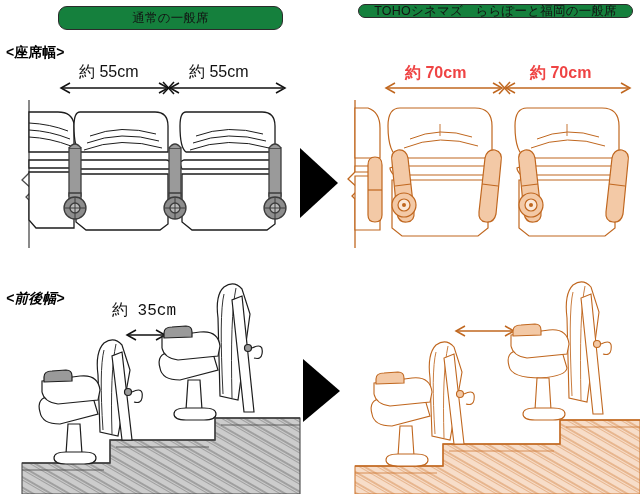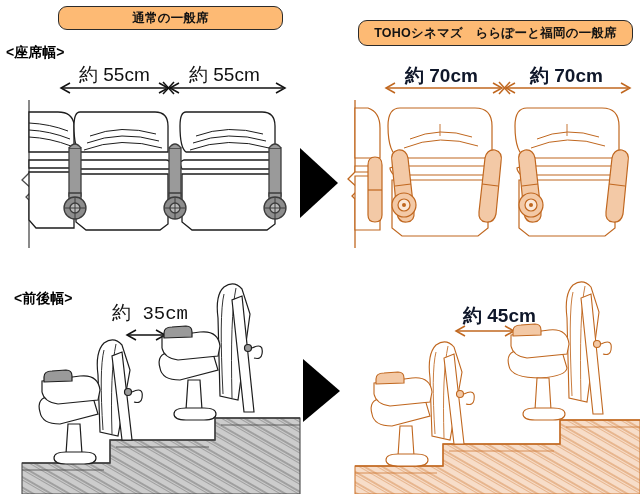--- a/index.html
+++ b/index.html
@@ -11,51 +11,51 @@
     position:relative;
   }
   #stage{position:relative;width:640px;height:494px;}
 
   
   .pill{
     position:absolute;
     box-sizing:border-box;
     border:1.6px solid #2b2b2b;
     border-radius:9px;
-    background:#fdba74;
+    background:#15803d;
     display:flex;align-items:center;justify-content:center;
     font-size:12.5px;
     color:#131313;
-    font-weight:700;
+    font-weight:400;
     letter-spacing:.2px;
     white-space:nowrap;
   }
   #pill-left{left:58px;top:6px;width:225px;height:24px;}
-  #pill-right{left:358px;top:20px;width:275px;height:26px;}
+  #pill-right{left:358px;top:4px;width:275px;height:14px;}
 
   
   .caption{
     position:absolute;
     font-size:14px;
     font-weight:700;
     color:#000000;
     white-space:nowrap;
   }
   #cap-seat{left:6px;top:44px;}
-  #cap-pitch{left:14px;top:290px;}
+  #cap-pitch{left:6px;top:290px;font-style:italic;}
 
   
   .dim{
     position:absolute;
-    font-size:19px;
+    font-size:16px;
     white-space:nowrap;
     font-weight:400;
   }
   .dim.dark{color:#111111;}
-  .dim.orange{color:#0f172a;font-weight:700;}
+  .dim.orange{color:#ef4444;font-weight:700;}
 
   #dimA{left:79px;top:62px;}
   #dimB{left:189px;top:62px;}
   #dimC{left:405px;top:63px;}
   #dimD{left:530px;top:63px;}
   #dimE{left:112px;top:300px;font-family:Liberation Mono, monospace;}
   #dimF{left:463px;top:303px;}
 
   svg{position:absolute;left:0;top:0;}
   .layer{position:absolute;left:0;top:0;width:640px;height:494px;}
@@ -75,21 +75,20 @@
 
   <div class="caption" id="cap-seat">&lt;座席幅&gt;</div>
 
   <div class="caption" id="cap-pitch">&lt;前後幅&gt;</div>
 
   <div class="dim dark" id="dimA">約 55cm</div>
   <div class="dim dark" id="dimB">約 55cm</div>
   <div class="dim orange" id="dimC">約 70cm</div>
   <div class="dim orange" id="dimD">約 70cm</div>
   <div class="dim dark" id="dimE">約 35cm</div>
-  <div class="dim orange" id="dimF">約 45cm</div>
 
   <svg class="layer" width="640" height="494" viewBox="0 0 640 494">
 
     <defs>
       <pattern id="hatchGray" width="9" height="9" patternUnits="userSpaceOnUse" patternTransform="rotate(-60)">
         <rect width="9" height="9" fill="#cccccc"></rect>
         <line x1="0" y1="0" x2="0" y2="9" stroke="#5d5d5d" stroke-width="0.8"></line>
         <line x1="3" y1="0" x2="3" y2="9" stroke="#5d5d5d" stroke-width="0.8"></line>
       </pattern>
       <pattern id="hatchPeach" width="9" height="9" patternUnits="userSpaceOnUse" patternTransform="rotate(-60)">

